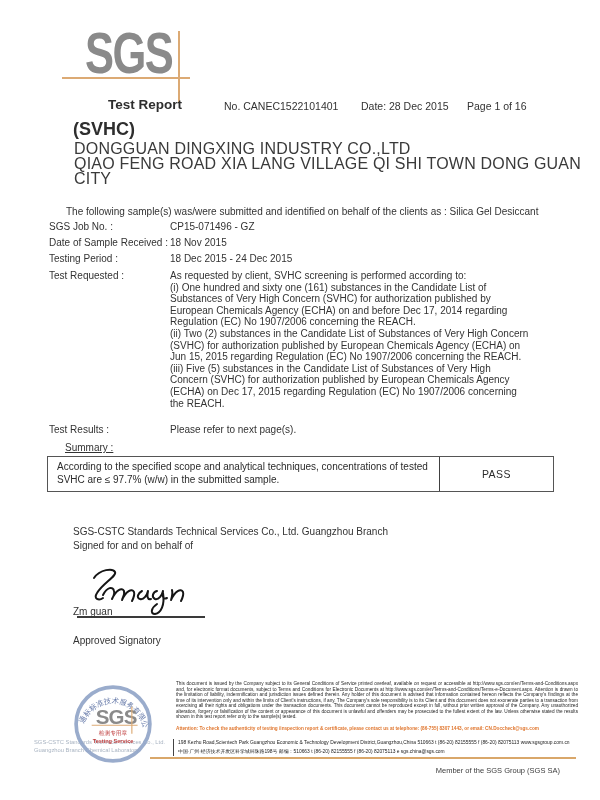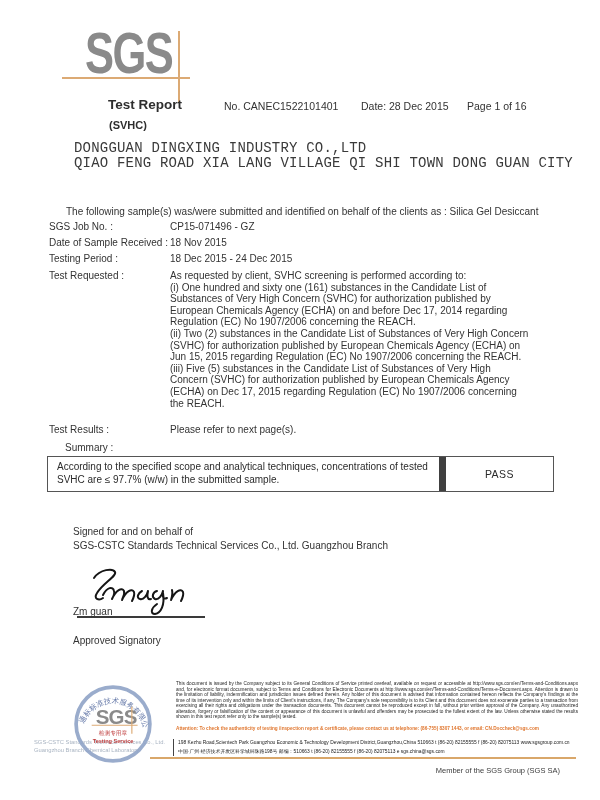--- a/index.html
+++ b/index.html
@@ -9,43 +9,43 @@
 
   
   .logo-wrap { position:absolute; left:62px; top:28px; width:140px; height:80px; }
   .logo-text { position:absolute; left:23px; top:-4px; font-weight:bold; font-size:58px; line-height:58px;
                color:#8a8a8a; letter-spacing:-2px; transform:scaleX(0.75); transform-origin:left top; }
   .logo-hline { position:absolute; left:0; top:49px; width:128px; height:2px; background:#dcaa74; }
   .logo-vline { position:absolute; left:116px; top:3px; width:2px; height:72px; background:#dcaa74; }
 
   
   .title { position:absolute; left:73px; top:97px; font-weight:bold; font-size:13.5px;margin-left:35px; }
-  .subtitle { position:absolute; left:73px; top:119px; font-weight:bold; font-size:11px;margin-left:36px; }
+  .subtitle { position:absolute; left:73px; top:119px; font-weight:bold; font-size:18px; }
   .meta { position:absolute; top:100px; font-size:10.5px; color:#333;text-align:right; }
   .meta-no { left:224px; } .meta-date { left:361px; } .meta-page { left:467px; }
 
   
-  .client { position:absolute; left:74px; top:141px; font-size:14px; line-height:15px; color:#3a3a3a; letter-spacing:.2px;font-family:Liberation Mono, monospace; }
+  .client { position:absolute; left:74px; top:141px; font-size:16px; line-height:15px; color:#3a3a3a; letter-spacing:.2px; }
 
   
   .sample-line { position:absolute; left:66px; top:206px; width:500px; font-size:10px; color:#333; }
 
   
   .info-row { position:absolute; left:49px; width:500px; display:flex; font-size:10px; color:#333; }
   .info-label { width:121px; flex:0 0 121px; }
   .info-value { flex:1; }
   .prewrap { white-space:pre-line; }
   .long { line-height:11.6px; }
 
   
-  .summary-label { position:absolute; left:65px; top:442px; font-size:10px; color:#333; }
+  .summary-label { position:absolute; left:65px; top:442px; font-size:10px; color:#333;text-decoration:underline; }
   .summary-table { position:absolute; left:47px; top:456px; width:507px; height:36px;
                    border:1px solid #555; display:flex; }
   .summary-cell-text { flex:1; padding:3px 8px 3px 9px; font-size:10px; line-height:13px; color:#2b2b2b; }
-  .summary-cell-result { width:114px; flex:0 0 114px; border-left:7px solid #404040;
+  .summary-cell-result { width:114px; flex:0 0 114px; border-left:1px solid #404040;
                    display:flex; align-items:center; justify-content:center;
                    font-size:10.5px; color:#2b2b2b; letter-spacing:.5px; }
 
   
   .signed-block { position:absolute; left:73px; top:525px; font-size:10px; line-height:14px; color:#333; }
   .signature-svg { position:absolute; left:72px; top:562px; }
   .sign-underline { position:absolute; left:77px; top:616px; width:128px; height:2px; background:#3a3a3a; }
   .signer-name { position:absolute; left:73px; top:606px; font-size:10px; color:#333; }
   .signer-title { position:absolute; left:73px; top:635px; font-size:10px; color:#333; }
 
@@ -121,22 +121,22 @@
   </div>
 
   <div class="summary-label">Summary :</div>
   <div class="summary-table">
     <div class="summary-cell-text prewrap">According to the specified scope and analytical techniques, concentrations of tested
 SVHC are ≤ 97.7% (w/w) in the submitted sample.</div>
     <div class="summary-cell-result">PASS</div>
   </div>
 
   <div class="signed-block">
+    <div>SGS-CSTC Standards Technical Services Co., Ltd. Guangzhou Branch</div>
     <div>Signed for and on behalf of</div>
-    <div>SGS-CSTC Standards Technical Services Co., Ltd. Guangzhou Branch</div>
   </div>
 
   <svg class="signature-svg" width="150" height="56" viewBox="0 0 150 56">
     <path d="M22 16 C28 7, 41 6, 43 10 C45 14, 31 21, 25 31 C21 37, 27 39, 31 36
              M31 33 C35 25, 41 24, 42 29 C43 32, 41 35, 40 37 C44 28, 50 25, 52 29 C53 32, 51 35, 50 38 C54 29, 60 26, 62 30 C63 33, 61 37, 60 39
              M70 29 C66 31, 64 36, 68 37 C72 38, 75 33, 76 29 C75 34, 75 38, 79 37
              M85 29 C81 30, 79 35, 83 37 C87 38, 90 33, 91 29 C90 34, 91 38, 95 36
              M91 31 C93 43, 89 51, 83 52 C78 52, 79 46, 85 42
              M100 28 C101 32, 100 35, 99 38 C103 29, 109 26, 111 30 C112 33, 110 37, 109 39" stroke="#151515" stroke-width="2" fill="none" stroke-linecap="round" stroke-linejoin="round"></path>
   </svg>

